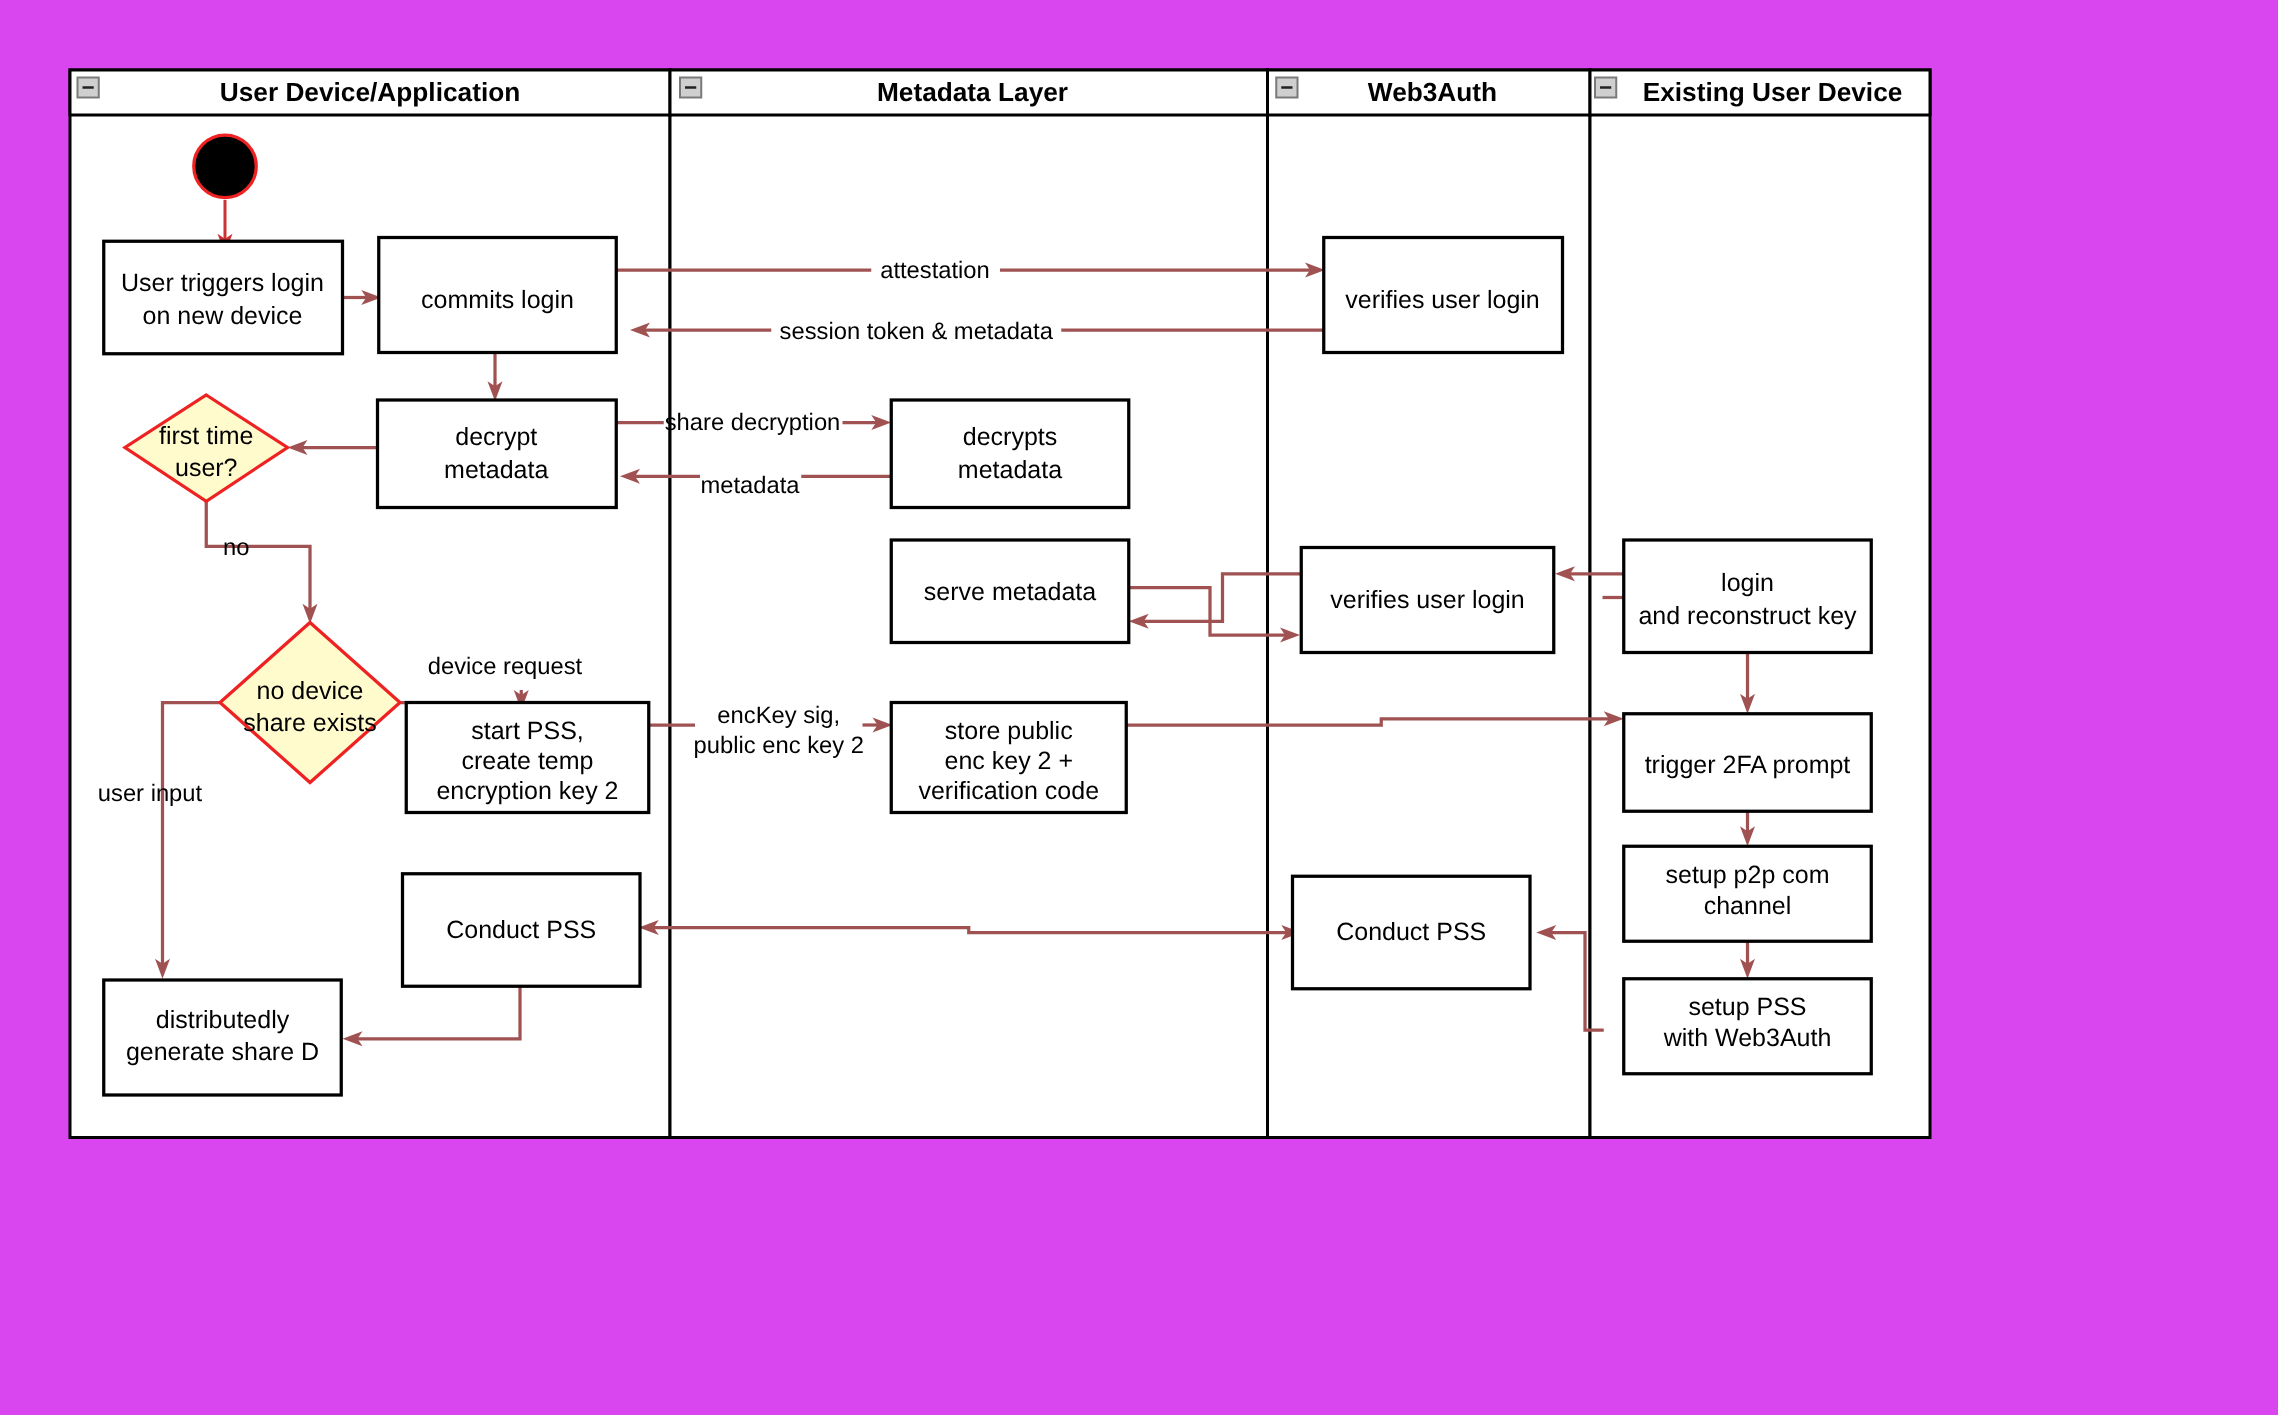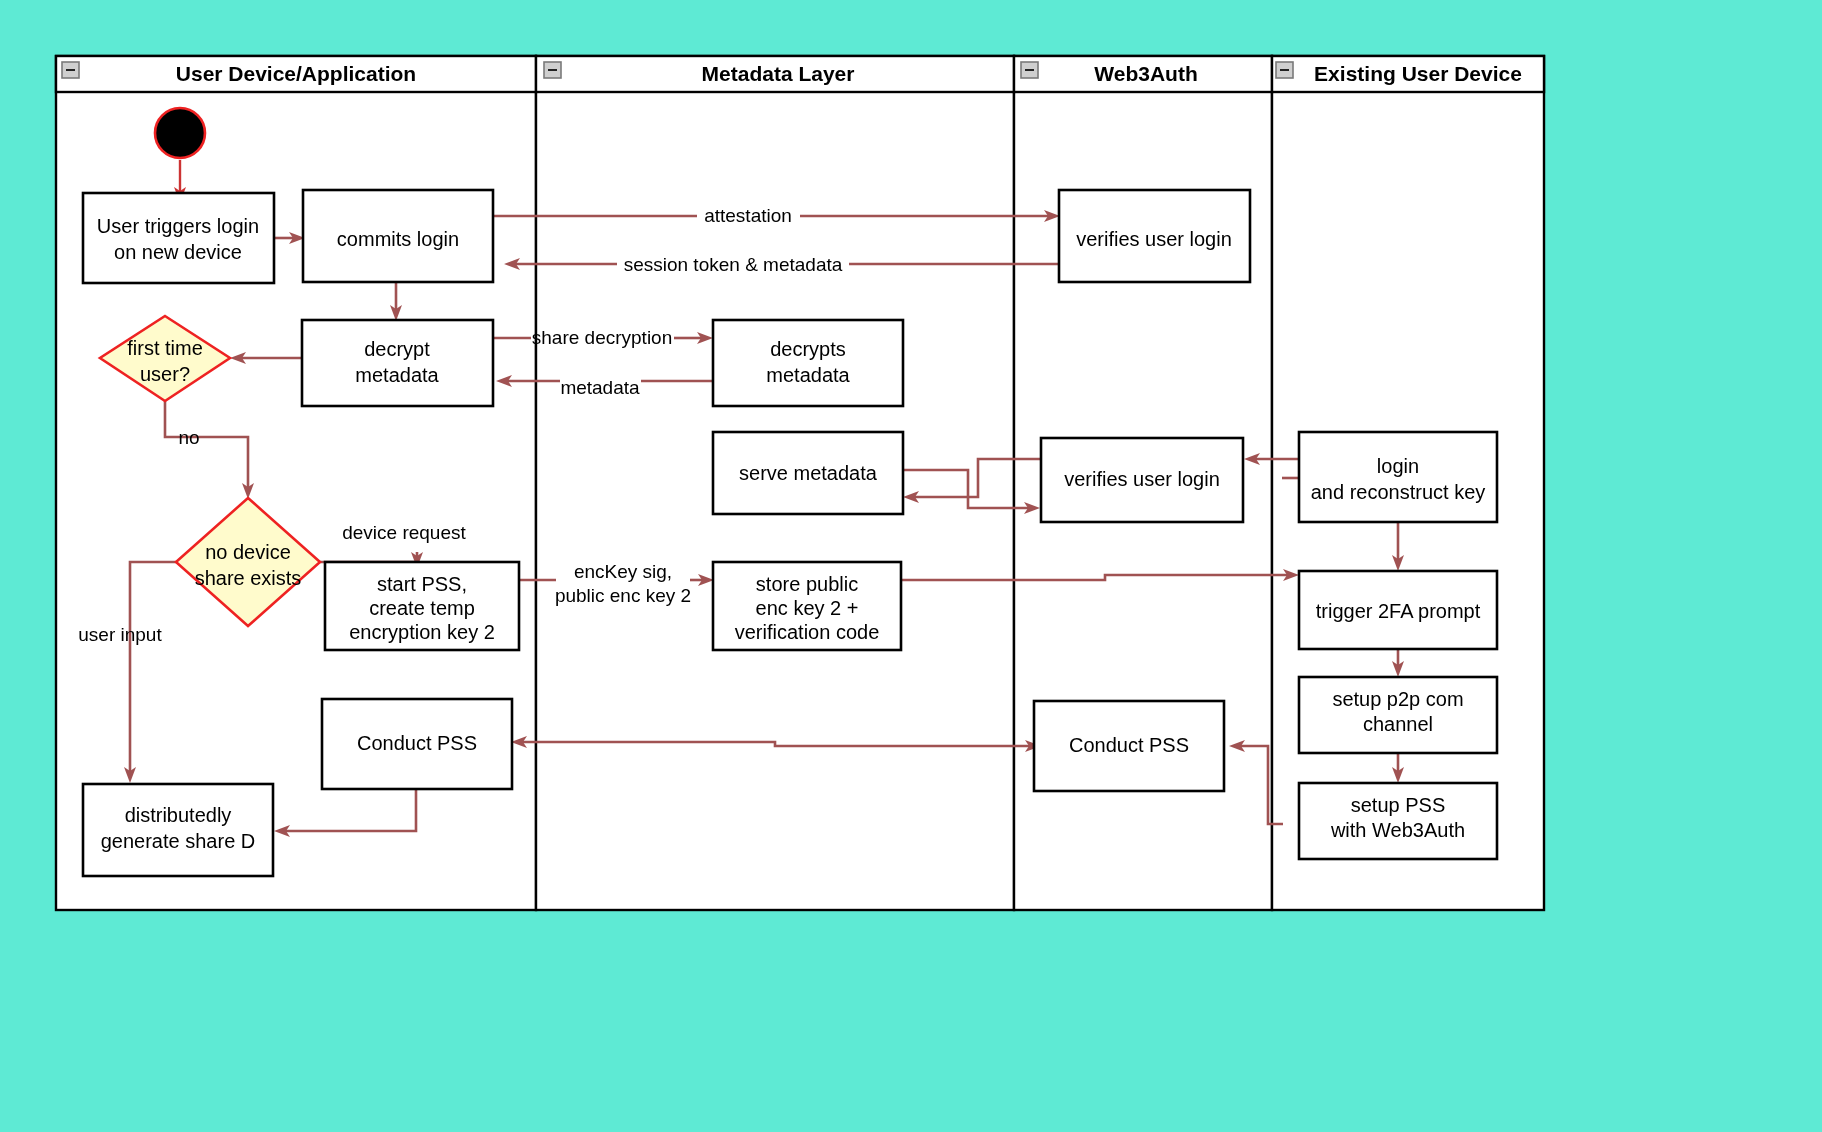--- a/index.html
+++ b/index.html
@@ -1,17 +1,17 @@
 <!DOCTYPE html>
 <html><head>
 <meta charset="utf-8">
 <style>
   html,body{margin:0;padding:0;background:#ffffff;}
   body{font-family:"Liberation Sans","DejaVu Sans",sans-serif;}
-  #canvas{position:relative;width:1822px;height:1132px;background:#5eead4;overflow:hidden;}
+  #canvas{position:relative;width:1822px;height:1132px;background:#d946ef;overflow:hidden;}
   #diagram{position:absolute;left:0;top:0;width:1822px;height:1132px;}
   .lane-title{font-weight:bold;font-size:21px;fill:#000000;}
   .node-text{font-size:20px;fill:#000000;}
   .edge-text{font-size:19px;fill:#000000;}
   .node-rect{fill:#ffffff;stroke:#000000;stroke-width:2.6;}
   .lane-rect{fill:#ffffff;stroke:#000000;stroke-width:2.4;}
   .diamond{fill:#fffbcc;stroke:#ee2222;stroke-width:2.6;}
   .flow{fill:none;stroke:#a05252;stroke-width:2.6;}
   .flow-red{fill:none;stroke:#cc3333;stroke-width:2.4;}
   .arrowhead{fill:#a05252;}

